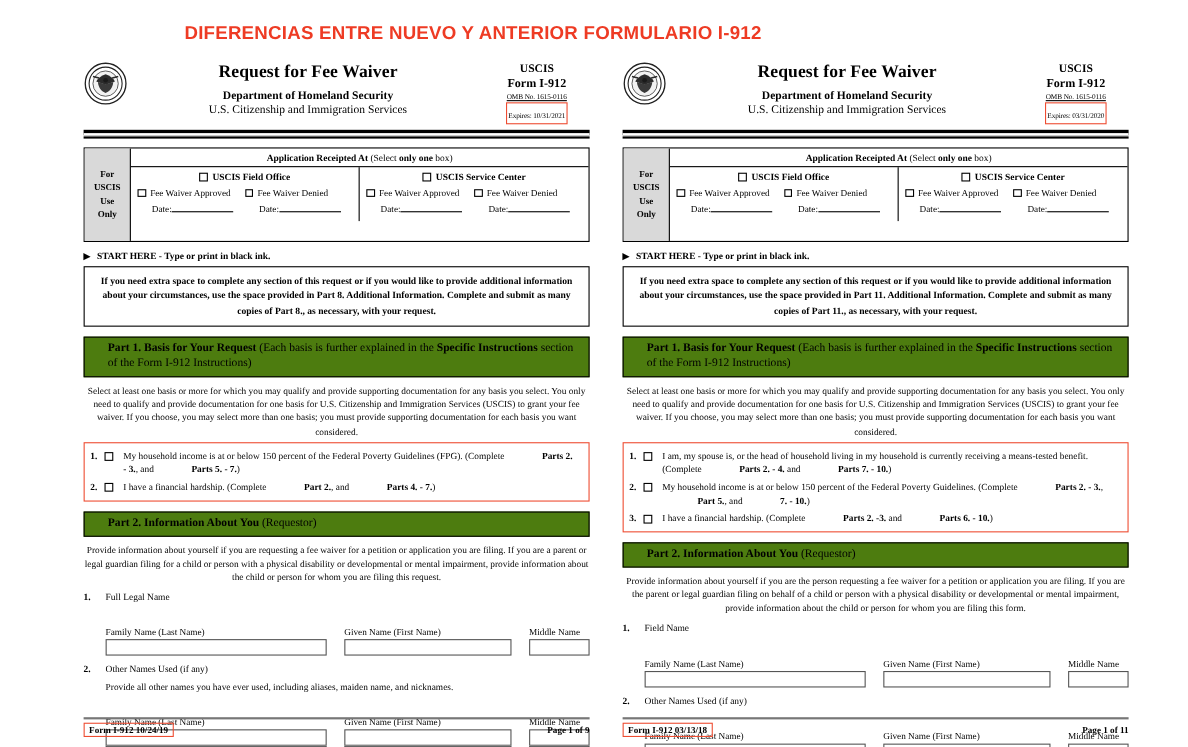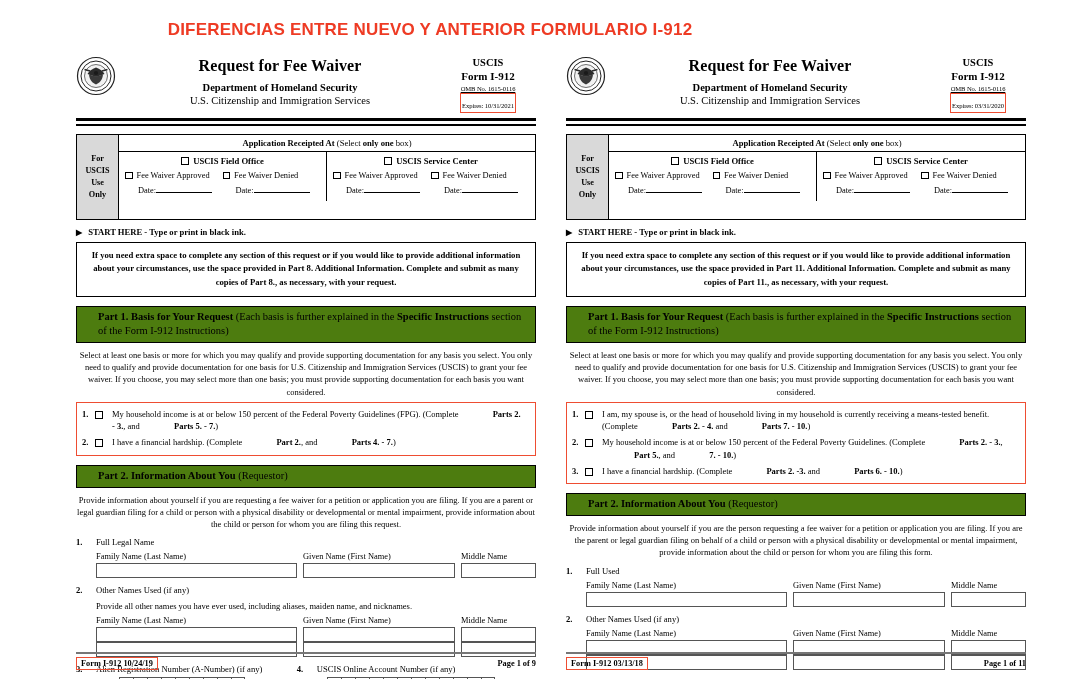--- a/index.html
+++ b/index.html
@@ -122,21 +122,21 @@
   .basis-txt { flex: 1 1 auto; padding-right: 6px; }
   .basis-txt b { font-weight: bold; padding-left: 32px; }
 
   
   .q { display: flex; margin: 7px 2px 0 2px; font-size: 8.6px; }
   .q-num { width: 20px; flex: 0 0 20px; font-weight: bold; }
   .q-body { flex: 1 1 auto; }
   .q-label { font-size: 8.6px; }
   .subnote { font-size: 8.5px; margin-top: 6px; }
 
-  .namerow { display: flex; gap: 6px; margin-top: 5px; }
+  .namerow { display: flex; gap: 16px; margin-top: 23px; }
   .namecell { }
   .namecell.fam { flex: 0 0 201px; }
   .namecell.giv { flex: 0 0 152px; }
   .namecell.mid { flex: 1 1 auto; }
   .nm-label { font-size: 8.4px; margin-bottom: 2px; }
   .nm-input { height: 15px; border: 1px solid #555; background: #fff; }
 
   .tworow .nm-input:first-of-type { border-bottom: 1px solid #777; }
 
   
@@ -474,21 +474,21 @@
 
       <div class="parthdr">
         <b>Part 2.  Information About You</b><span class="reg"> (Requestor)</span>
       </div>
 
       <div class="para">Provide information about yourself if you are the person requesting a fee waiver for a petition or application you are filing.  If you are the parent or legal guardian filing on behalf of a child or person with a physical disability or developmental or mental impairment, provide information about the child or person for whom you are filing this form.</div>
 
       <div class="q">
         <span class="q-num">1.</span>
         <span class="q-body">
-          <span class="q-label">Full Used</span>
+          <span class="q-label">Field Name</span>
           <div class="namerow">
             <div class="namecell fam">
                 <div class="nm-label">Family Name (Last Name)</div>
                 <div class="nm-input"></div>
               </div>
             <div class="namecell giv">
                 <div class="nm-label">Given Name (First Name)</div>
                 <div class="nm-input"></div>
               </div>
             <div class="namecell mid">

